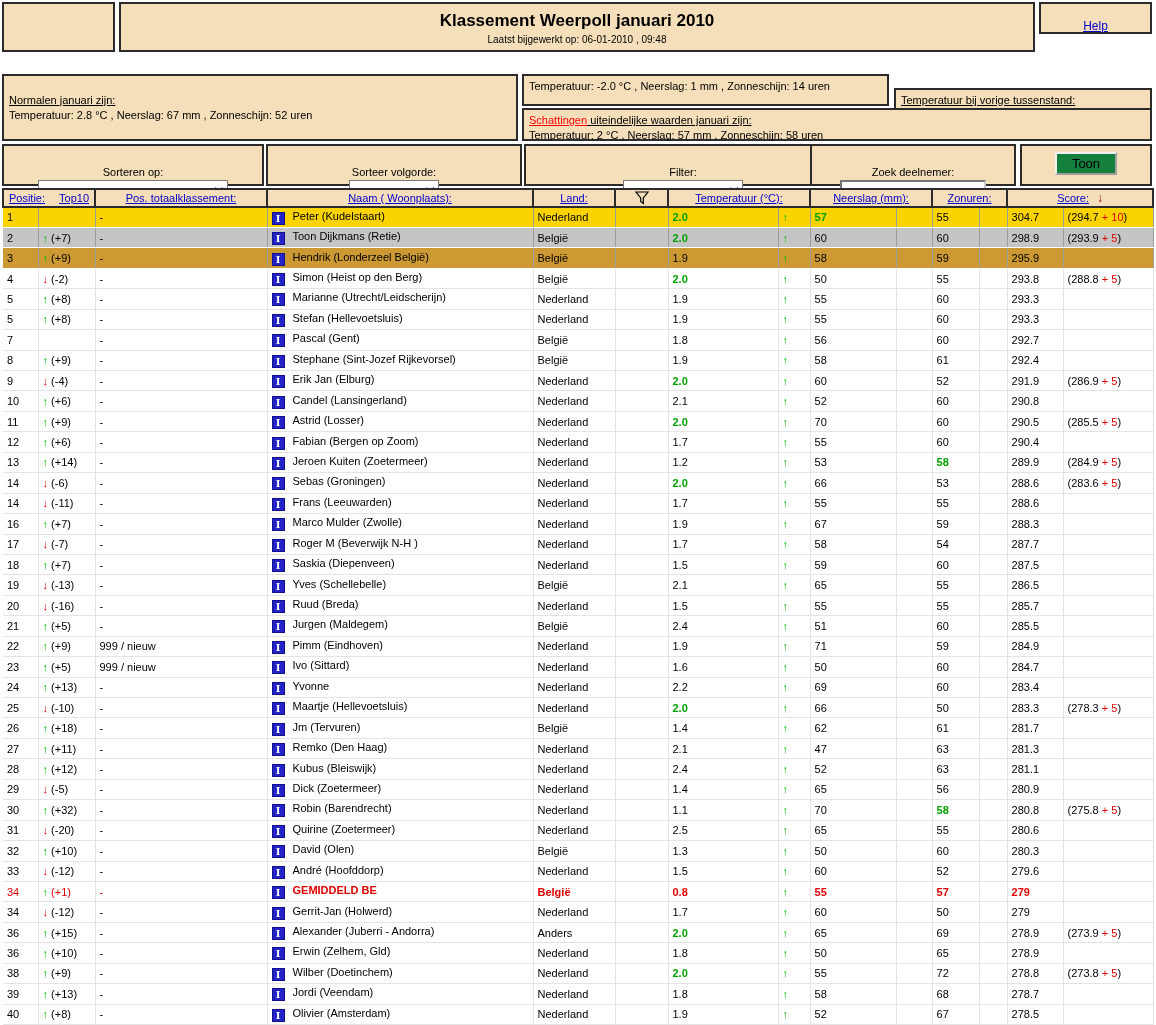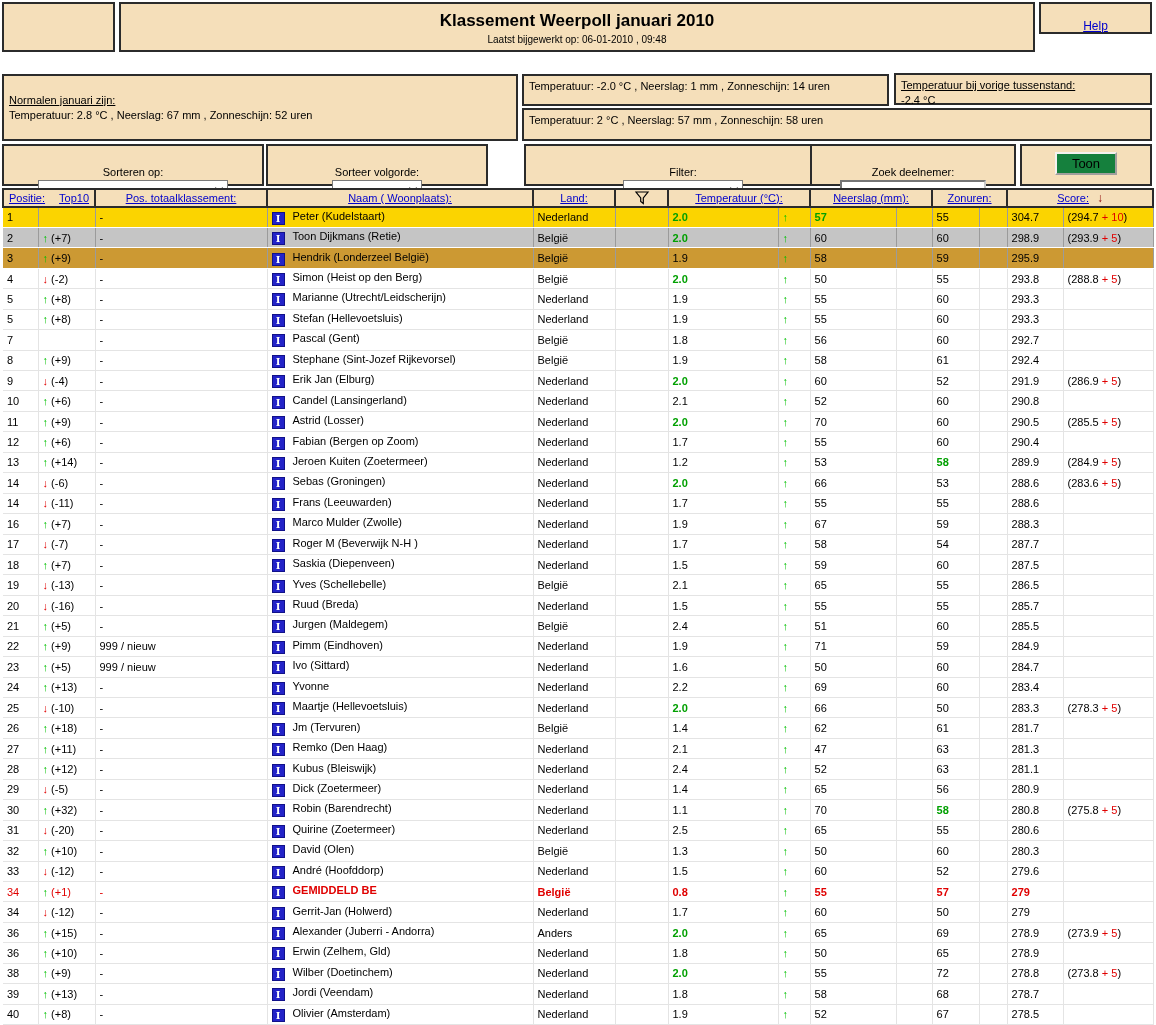--- a/index.html
+++ b/index.html
@@ -77,33 +77,36 @@
 
 <div class="box info" style="left:2px;top:74px;width:516px;height:67px;">
   <div class="normalen-inner">
     <div class="hd">Normalen januari zijn:</div>
     <div>Temperatuur: 2.8 °C , Neerslag: 67 mm , Zonneschijn: 52 uren</div>
   </div>
 </div>
 <div class="box info" style="left:522px;top:74px;width:367px;height:32px;">
   <div>Temperatuur: -2.0 °C , Neerslag: 1 mm , Zonneschijn: 14 uren</div>
 </div>
-<div class="box info" style="left:894px;top:73px;width:258px;height:32px;">
+<div class="box info" style="left:894px;top:88px;width:258px;height:32px;">
   <div class="hd">Temperatuur bij vorige tussenstand:</div>
   <div>-2.4 °C</div>
 </div>
 <div class="box info" style="left:522px;top:108px;width:630px;height:33px;">
+  <div>
+    <span class="hd-red">Schattingen</span><span class="hd"> uiteindelijke waarden januari zijn:</span>
+  </div>
   <div>Temperatuur: 2 °C , Neerslag: 57 mm , Zonneschijn: 58 uren</div>
 </div>
 
 <div class="fcell" style="left:2px;width:262px;">
   <div class="flabel">Sorteren op:</div>
   <select style="width:190px;"><option>---</option></select>
 </div>
-<div class="fcell" style="left:266px;width:222px;">
+<div class="fcell" style="left:266px;width:256px;">
   <div class="flabel">Sorteer volgorde:</div>
   <select style="width:90px;"><option>---</option></select>
 </div>
 <div class="fcell" style="left:524px;width:318px;">
   <div class="flabel">Filter:</div>
   <select style="width:120px;"><option>---</option></select>
 </div>
 <div class="fcell" style="left:810px;width:206px;">
   <div class="flabel">Zoek deelnemer:</div>
   <input type="text" value="" style="">

